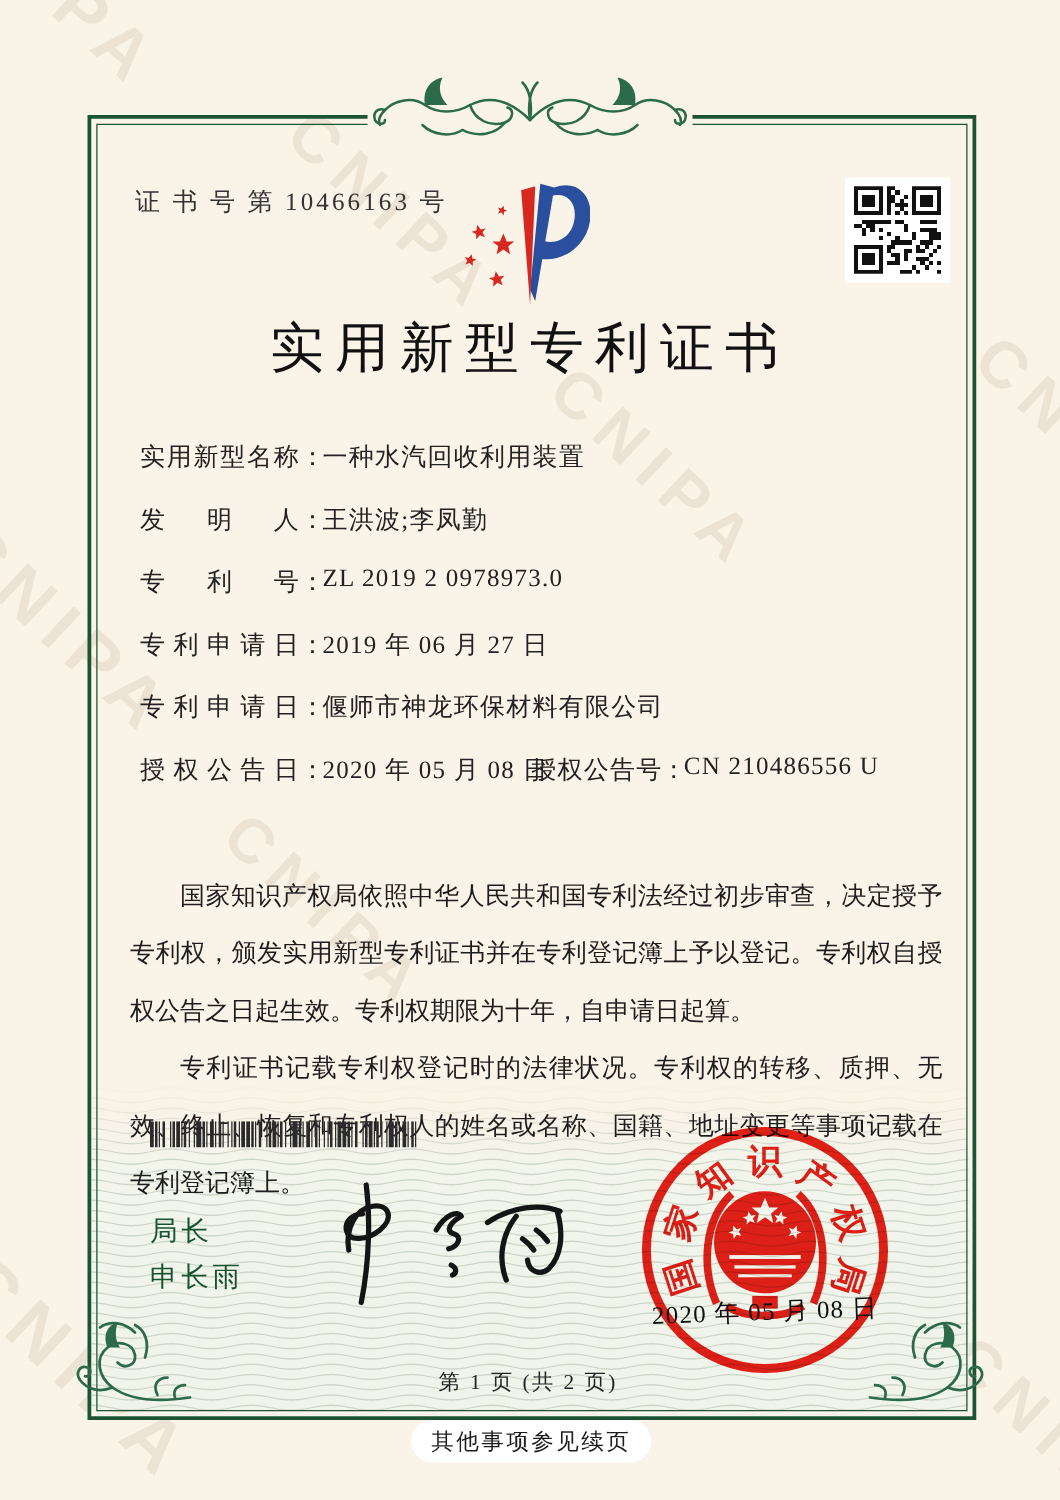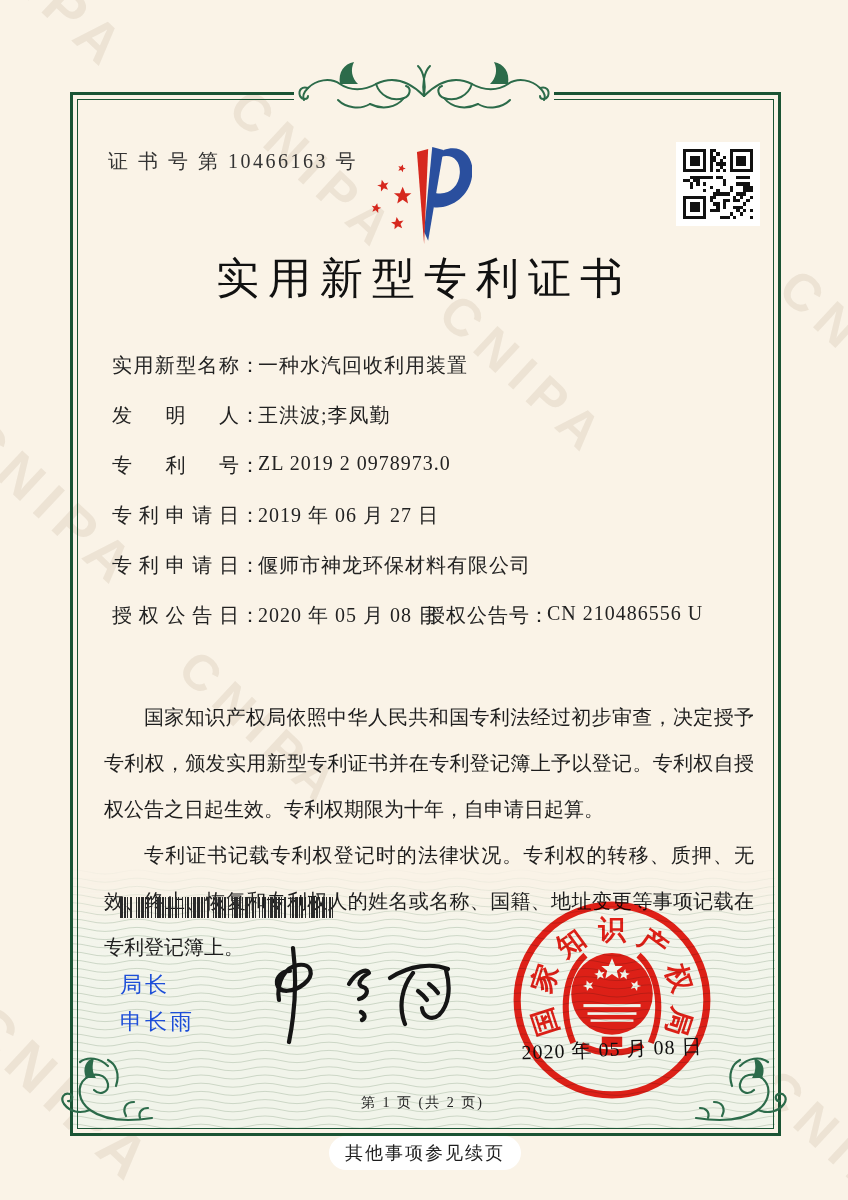--- a/index.html
+++ b/index.html
@@ -49,28 +49,28 @@
   .fcolon{display:inline-block;width:18px;vertical-align:top;}
   .fvalue{letter-spacing:1px;vertical-align:top;text-align:right;}
   .fpair2{position:absolute;left:313px;white-space:nowrap;}
   .fpair2 .flabel{width:104px;}
   
   .body-text{position:absolute;left:104px;top:694px;width:650px;z-index:3;
     font-size:20px;line-height:46px;text-align:justify;color:#1d1d1d;}
   .body-text p{margin:0;text-indent:2em;}
   
   .barcode{position:absolute;left:120px;top:897px;z-index:3;}
-  .officer{position:absolute;left:120px;top:966px;z-index:3;font-size:22px;line-height:37px;letter-spacing:3px;color:#1d4ed8;}
+  .officer{position:absolute;left:120px;top:966px;z-index:3;font-size:22px;line-height:37px;letter-spacing:3px;color:#14532d;}
   .sig{position:absolute;left:252px;top:942px;width:205px;height:108px;z-index:3;}
   .seal{position:absolute;left:510px;top:898px;width:204px;height:204px;z-index:4;
     mix-blend-mode:multiply;opacity:.95;}
   .seal-date{position:absolute;left:508px;top:1036px;width:208px;text-align:center;z-index:5;
     font-size:20px;letter-spacing:1px;color:#101010;transform:rotate(-2deg);}
   .page-num{position:absolute;left:70px;top:1094px;width:705px;text-align:center;z-index:3;
-    font-size:14px;letter-spacing:2px;color:#222;}
+    font-size:17px;letter-spacing:2px;color:#222;}
   .cont-note{position:absolute;left:329px;top:1136px;width:192px;height:34px;z-index:3;
     background:#ffffff;text-align:center;line-height:34px;font-size:18px;letter-spacing:2px;color:#1d1d1d;border-radius:17px;}
 </style>
 </head>
 <body>
 
 <div class="page">
 
   <div id="wmLayer">
       <div class="wm" style="left: -70px; top: -48px; font-size: 56px;">CNIPA</div>

